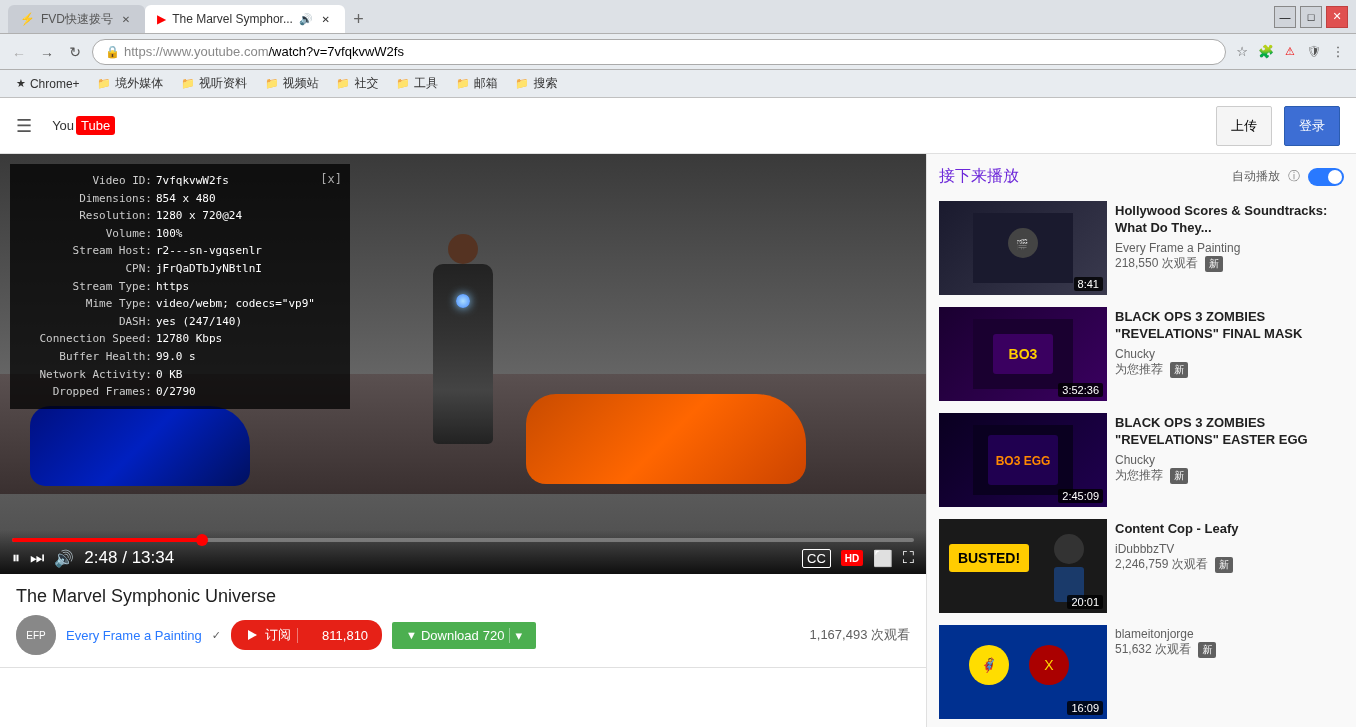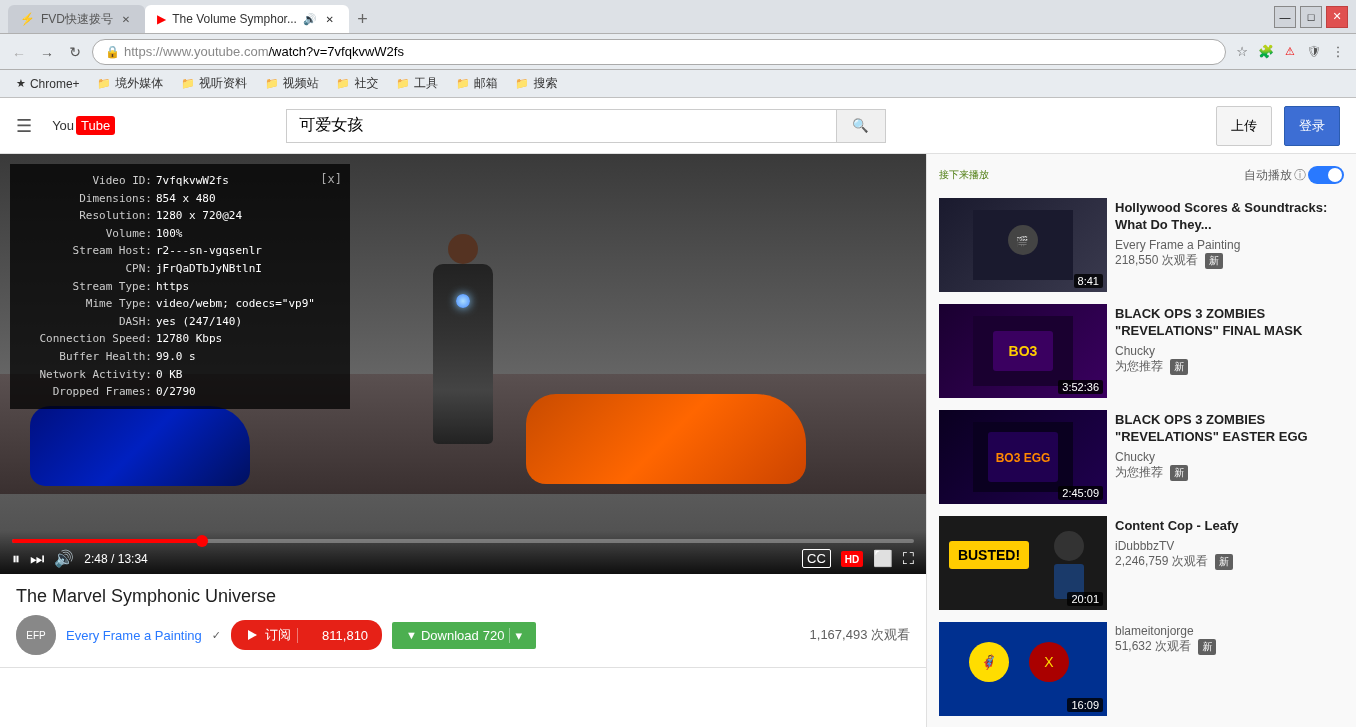--- a/index.html
+++ b/index.html
@@ -316,21 +316,21 @@
       color: #fff;
     }
     .ctrl-btn {
       cursor: pointer;
       display: flex;
       align-items: center;
       justify-content: center;
       font-size: 16px;
       color: #fff;
     }
-    .time-display { font-size: 12px; color: #fff; }
+    .time-display { font-size: 17px; color: #fff; }
     .ctrl-spacer { flex: 1; }
     .ctrl-right { display: flex; align-items: center; gap: 10px; }
 
     
     .video-info {
       padding: 12px 16px;
       border-bottom: 1px solid #e0e0e0;
     }
     .video-title {
       font-size: 18px;
@@ -388,22 +388,22 @@
       border-left: 1px solid #e0e0e0;
       overflow-y: auto;
       padding: 8px;
     }
     .sidebar-header {
       display: flex;
       align-items: center;
       justify-content: space-between;
       padding: 4px 4px 8px;
     }
-    .sidebar-title { font-size: 10px; color: #4d7c0f; }
-    .autoplay-row { display: flex; align-items: center; gap: 2px; font-size: 12px; color: #606060; }
+    .sidebar-title { font-size: 16px; color: #6d28d9; }
+    .autoplay-row { display: flex; align-items: center; gap: 8px; font-size: 12px; color: #606060; }
     .toggle-switch {
       width: 36px; height: 18px;
       background: #2979ff;
       border-radius: 9px;
       position: relative;
       cursor: pointer;
     }
     .toggle-knob {
       position: absolute;
       right: 2px; top: 2px;
@@ -471,21 +471,21 @@
 
 <div class="browser-title-bar">
   <div class="tab-bar">
     <div class="tab inactive">
       <span style="font-size:12px;">⚡</span>
       <span>FVD快速拨号</span>
       <span class="tab-close">✕</span>
     </div>
     <div class="tab active">
       <span style="color:#ff0000; font-size:12px;">▶</span>
-      <span>The Volume Symphor...</span>
+      <span>The Marvel Symphor...</span>
       <span style="font-size:11px; color:#999;">🔊</span>
       <span class="tab-close">✕</span>
     </div>
     <div class="tab-new">+</div>
   </div>
   <div class="window-controls">
     <div class="win-btn">—</div>
     <div class="win-btn">□</div>
     <div class="win-btn close">✕</div>
   </div>
@@ -543,26 +543,20 @@
     <span class="bk-icon">📁</span>
     <span>搜索</span>
   </div>
 </div>
 
 <div class="yt-header">
   <span class="yt-menu-icon">☰</span>
   <div class="yt-logo">
     <span class="yt-logo-you">You</span>
       <span class="yt-logo-tube">Tube</span>
-  </div>
-  <div class="yt-search-bar">
-    <input class="yt-search-input" type="text" value="可爱女孩" style="">
-    <button class="yt-search-btn">
-      <span>🔍</span>
-    </button>
   </div>
   <div class="yt-header-actions">
     <button class="yt-upload-btn">上传</button>
     <button class="yt-signin-btn">登录</button>
   </div>
 </div>
 
 <div class="main-content">
 
   <div class="video-section">

